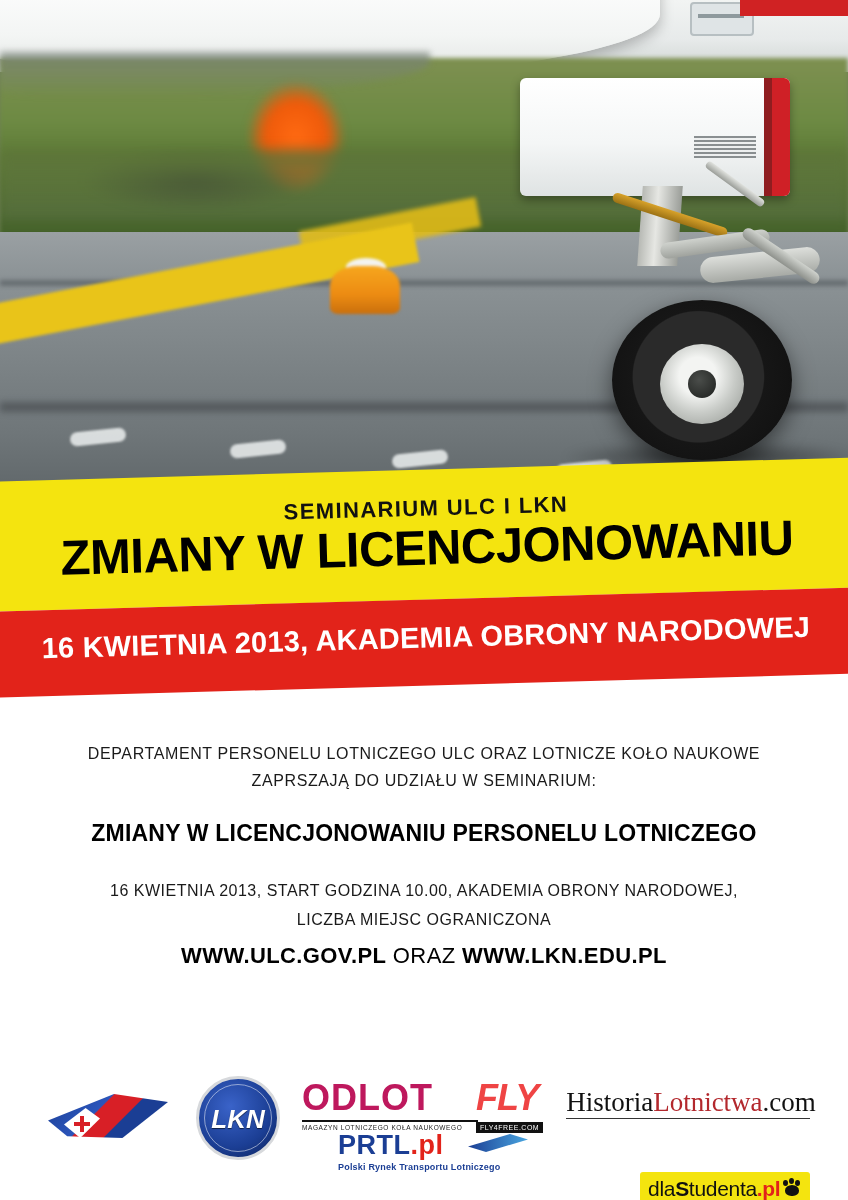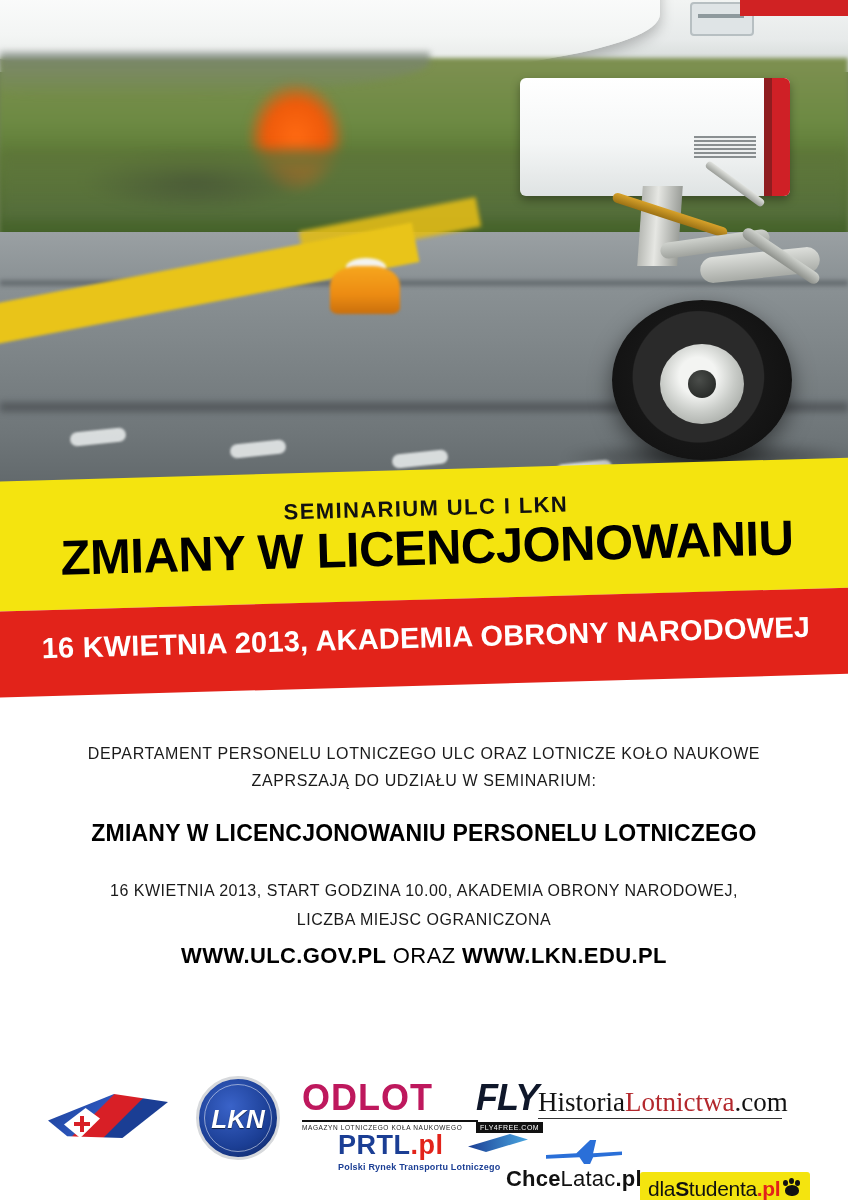--- a/index.html
+++ b/index.html
@@ -414,30 +414,30 @@
   .odlot-sub {
     margin-top: 4px;
     font-size: 6.5px; letter-spacing: .6px; color: #222;
     border-top: 2px solid #111; padding-top: 2px;
     width: 176px;
   }
 
   
   .logo-fly { left: 476px; top: 12px; width: 120px; }
   .fly-word {
-    font-size: 36px; font-weight: 700; font-style: italic; color: #0f172a; line-height: 1;
+    font-size: 36px; font-weight: 700; font-style: italic; color: #ef4444; line-height: 1;
     letter-spacing: -1px;
   }
   .fly-sub {
     margin-top: 3px; font-size: 7px; color: #fff; background:#111;
     display:inline-block; padding: 2px 4px; letter-spacing: .5px;
   }
 
   
-  .logo-historia { left: 538px; top: 20px; width: 250px; }
+  .logo-historia { left: 566px; top: 20px; width: 250px; text-align: center; }
   .historia-word {
     font-family: "Liberation Serif", serif;
     font-size: 27px; color: #111; line-height: 1.05;
   }
   .historia-word .red { color: #b3282d; }
   .historia-rule { border-top: 1px solid #333; margin-top: 2px; width: 244px; }
 
   
   .logo-prtl { left: 338px; top: 64px; width: 200px; }
   .prtl-word {
@@ -593,24 +593,20 @@
       <div class="historia-word"><span>Historia</span><span class="red">Lotnictwa</span><span>.com</span></div>
       <div class="historia-rule"></div>
     </div>
 
     <div class="logo logo-prtl">
       <div class="prtl-swoosh"></div>
       <div class="prtl-word"><span>PRTL</span><span class="dotpl">.pl</span></div>
       <div class="prtl-sub">Polski Rynek Transportu Lotniczego</div>
     </div>
 
-    <div class="logo logo-chce">
-      <div class="plane-icon"></div>
-      <div class="chce-word"><b>Chce</b><span>Latac</span><b>.pl</b></div>
-    </div>
 
     <div class="logo logo-dla">
       <div class="dla-box"></div>
       <div class="dla-word"><span class="light">dla</span><span>S</span><span class="light">tudenta</span><span class="red">.pl</span></div>
       <div class="paw">
           <i></i>
           <i></i>
           <i></i>
         </div>
     </div>

